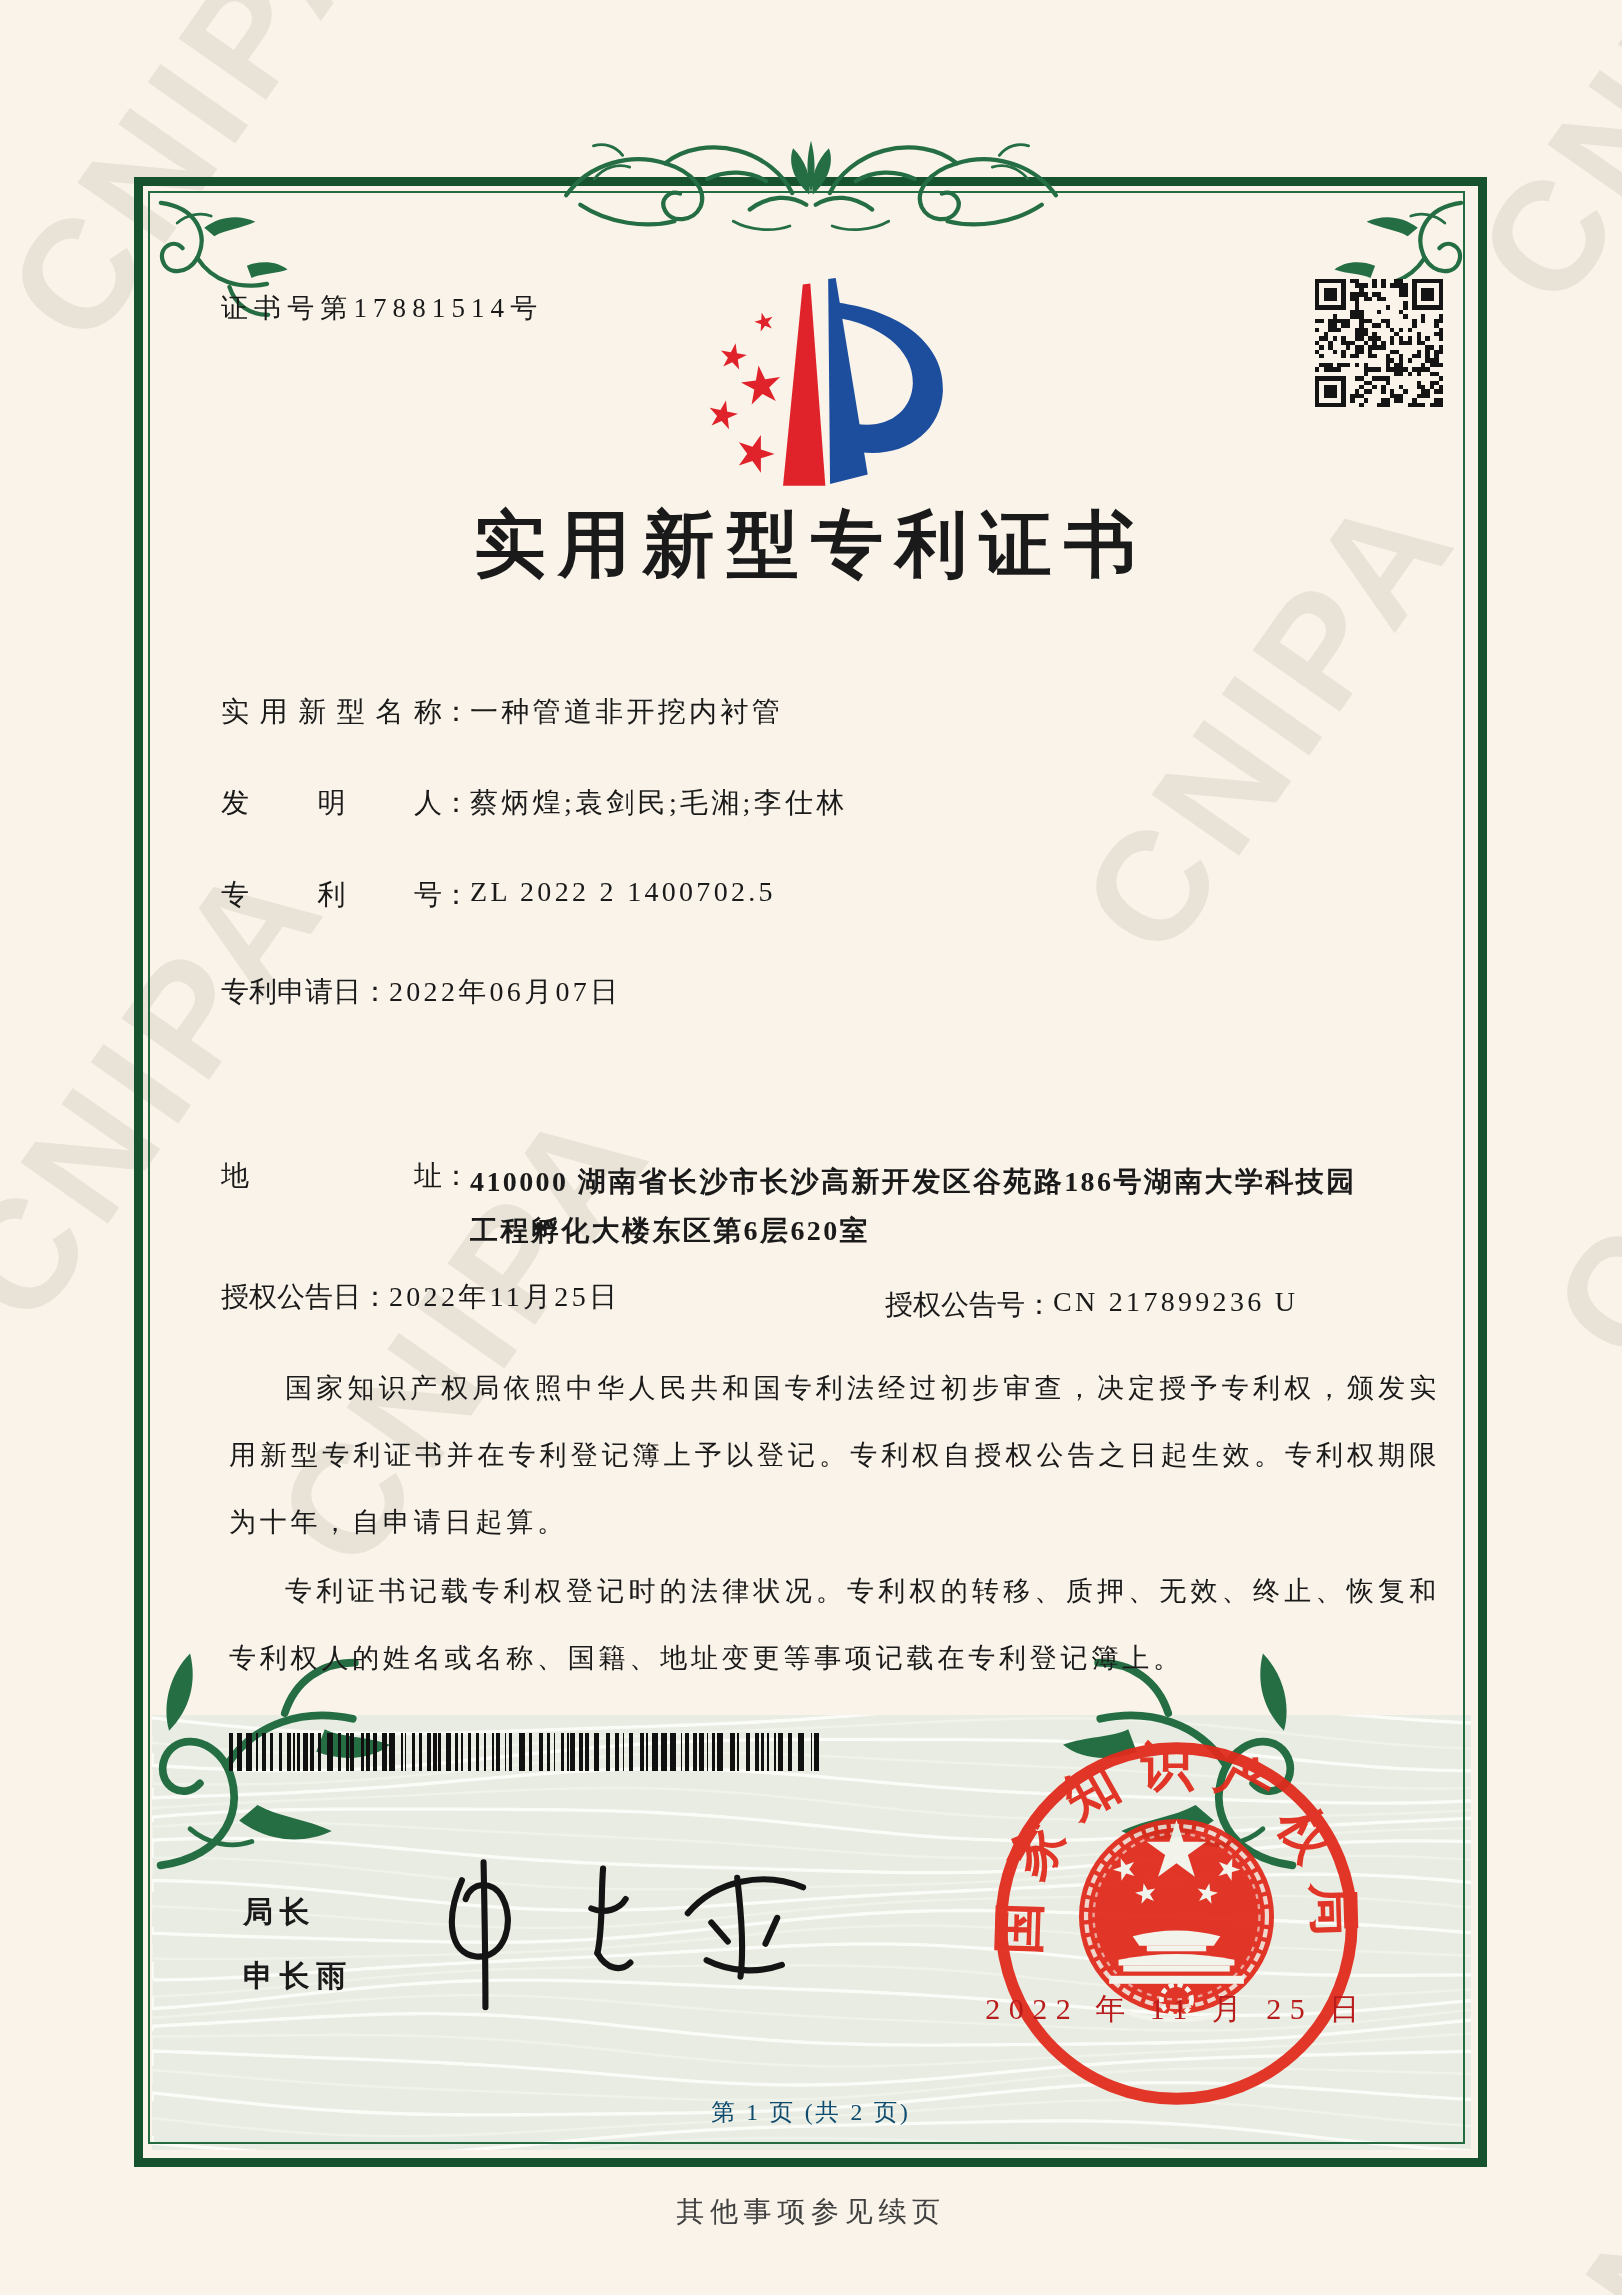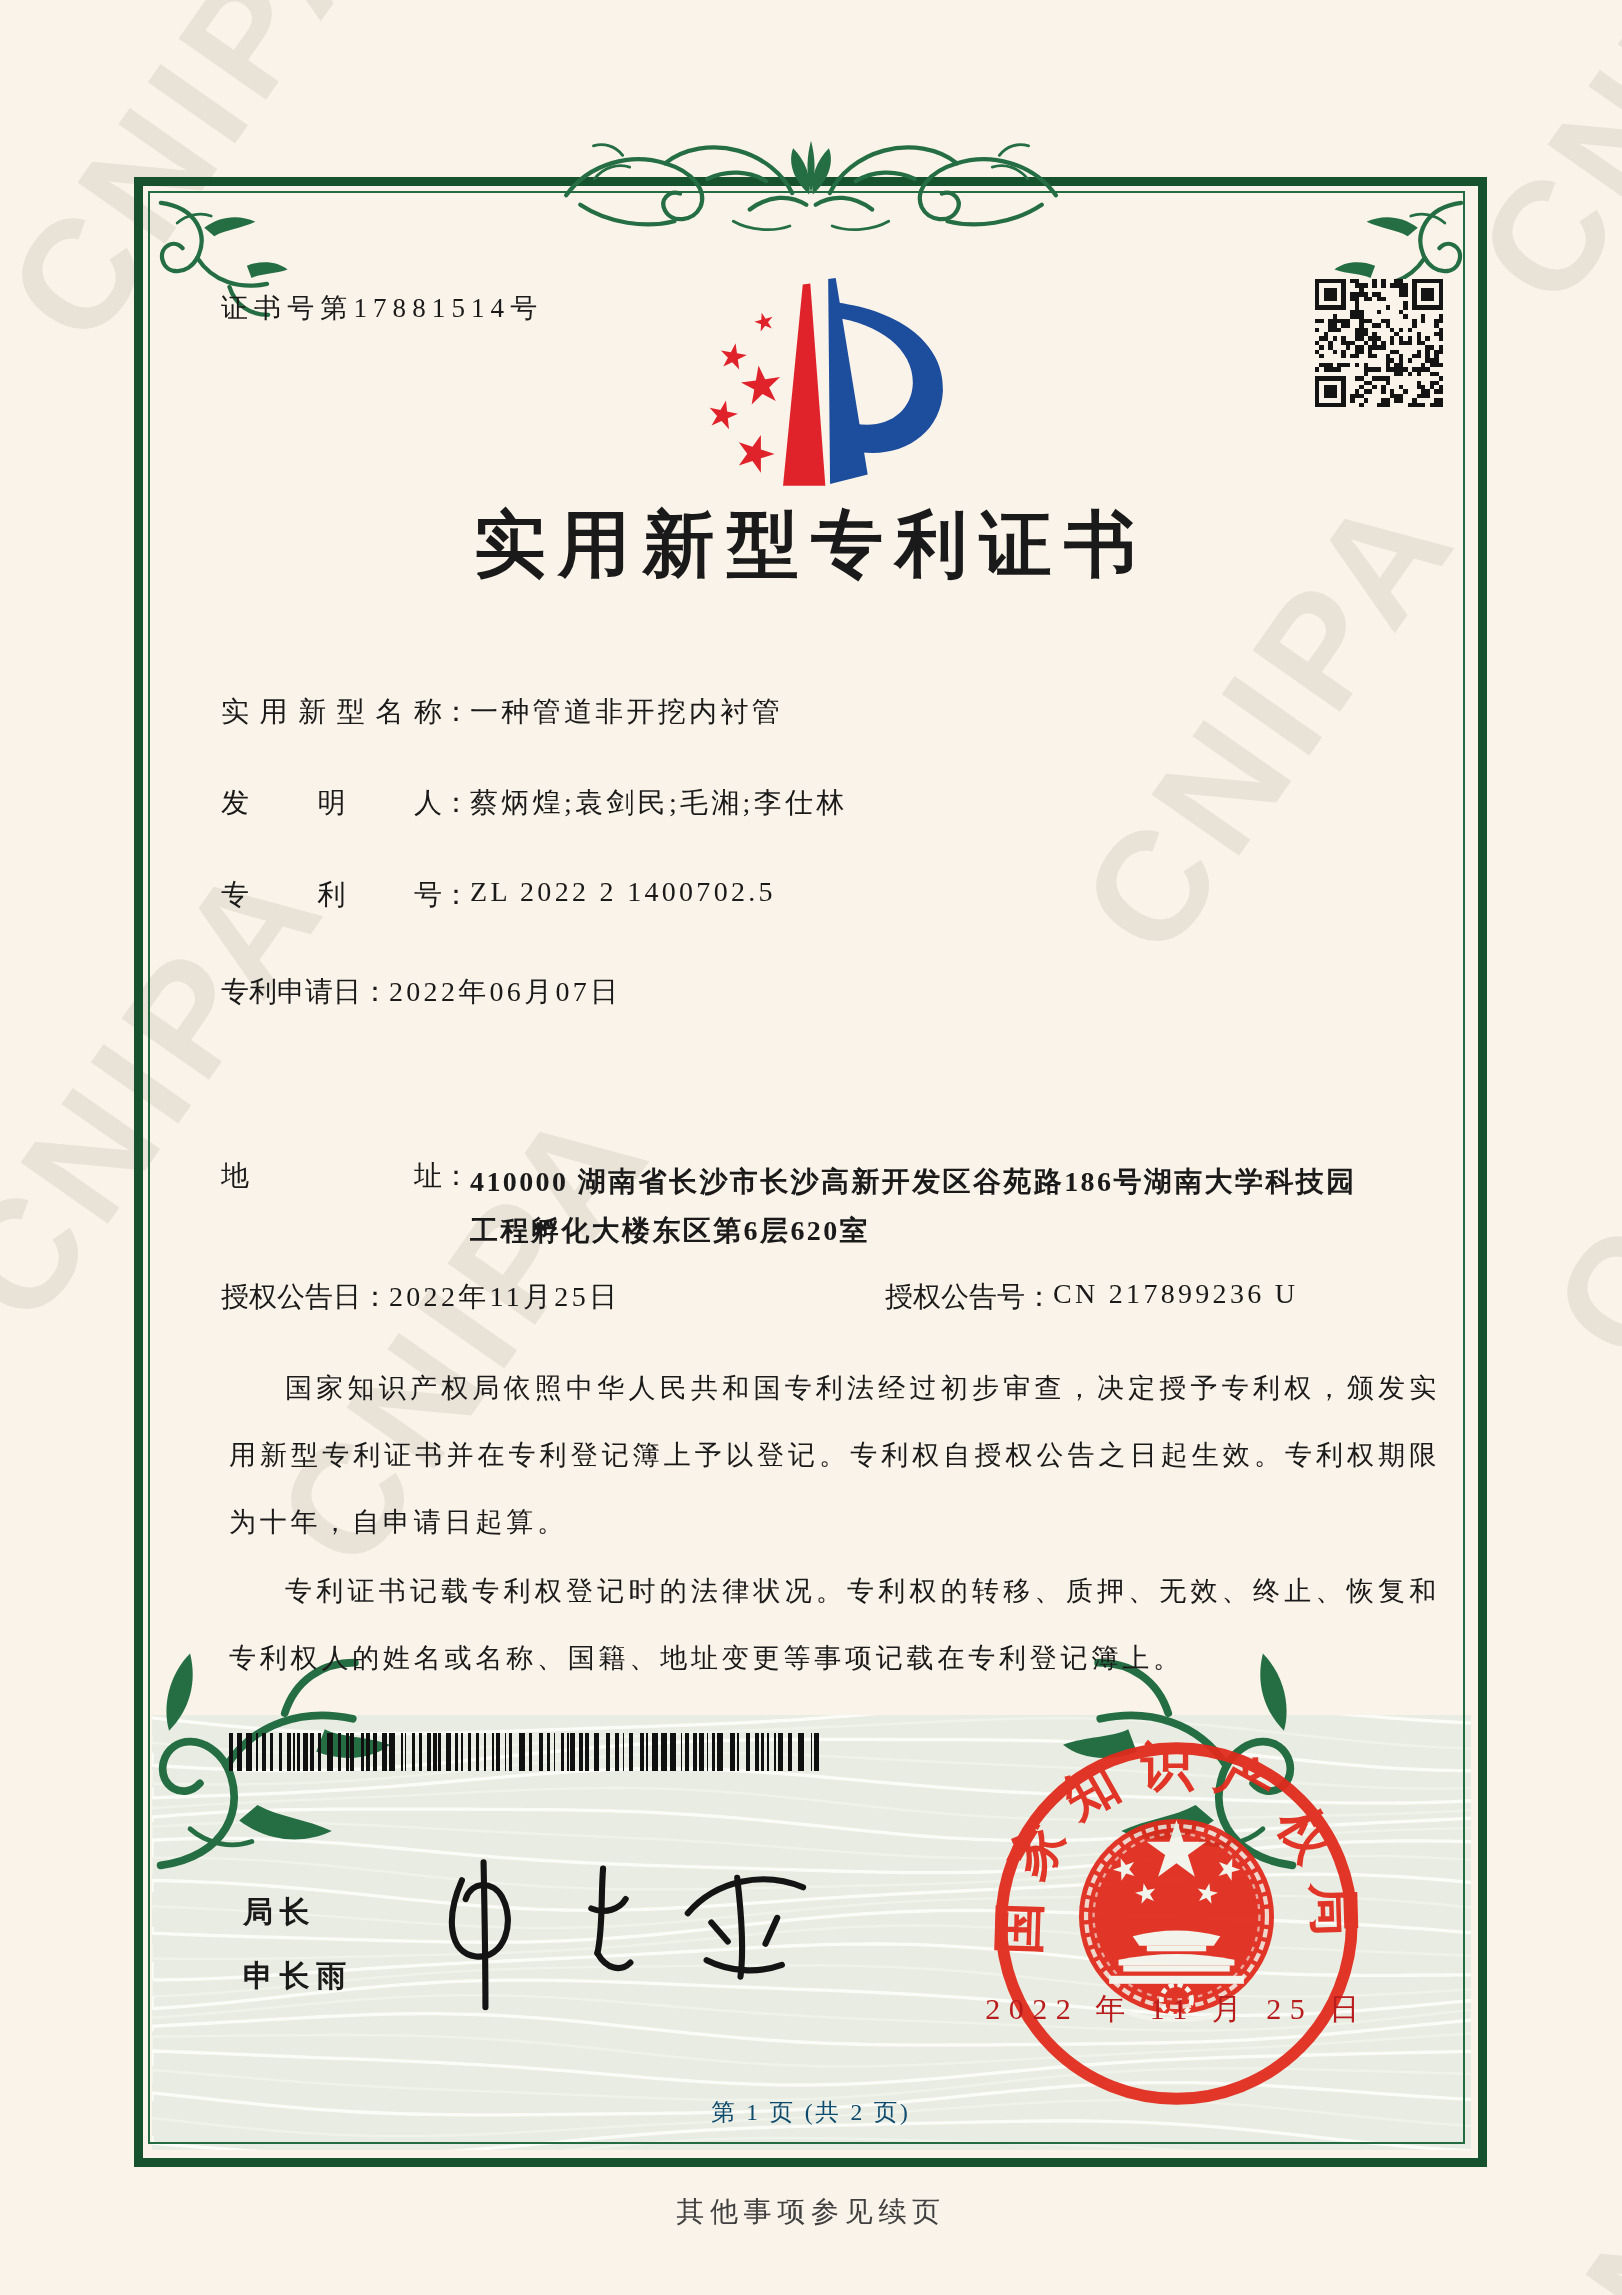--- a/index.html
+++ b/index.html
@@ -19,21 +19,21 @@
   .orn{position:absolute;}
   .certno{position:absolute;left:221px;top:290px;font-size:27px;letter-spacing:6.1px;}
   .title{position:absolute;left:134px;width:1354px;top:497px;text-align:center;
       font-size:72px;font-weight:700;letter-spacing:12.3px;}
   .row{position:absolute;left:221px;font-size:28px;white-space:nowrap;}
   .lbl{display:inline-block;width:221px;text-align:justify;text-align-last:justify;vertical-align:top;}
   .lbl.plain{width:auto;text-align-last:auto;}
   .colon{display:inline-block;vertical-align:top;}
   .val{letter-spacing:3.3px;vertical-align:top;}
   .val.wrap{display:inline-block;white-space:normal;width:916px;line-height:49px;letter-spacing:2.4px;font-weight:bold;}
-  .g2{position:absolute;left:664px;top:0;white-space:nowrap;}
+  .g2{position:absolute;left:664px;top:8px;white-space:nowrap;}
   .para{position:absolute;left:221px;width:1211px;font-size:27px;line-height:67px;
       letter-spacing:3.8px;text-align:justify;text-indent:56px;margin:8px;}
   .dir{position:absolute;left:243px;font-family:"Liberation Sans","DejaVu Sans",sans-serif;
       font-weight:700;font-size:30px;letter-spacing:6.6px;}
   .sealdate{position:absolute;left:981px;top:1989px;width:391px;text-align:center;
       font-size:30px;letter-spacing:8.5px;color:#b91c1c;}
   .pfoot{position:absolute;left:134px;width:1354px;top:2096px;text-align:center;
       font-size:23.6px;letter-spacing:2.8px;color:#0c4a6e;}
   .note{position:absolute;left:134px;width:1354px;top:2193px;text-align:center;
       font-size:28px;letter-spacing:5.7px;color:#404040;}

